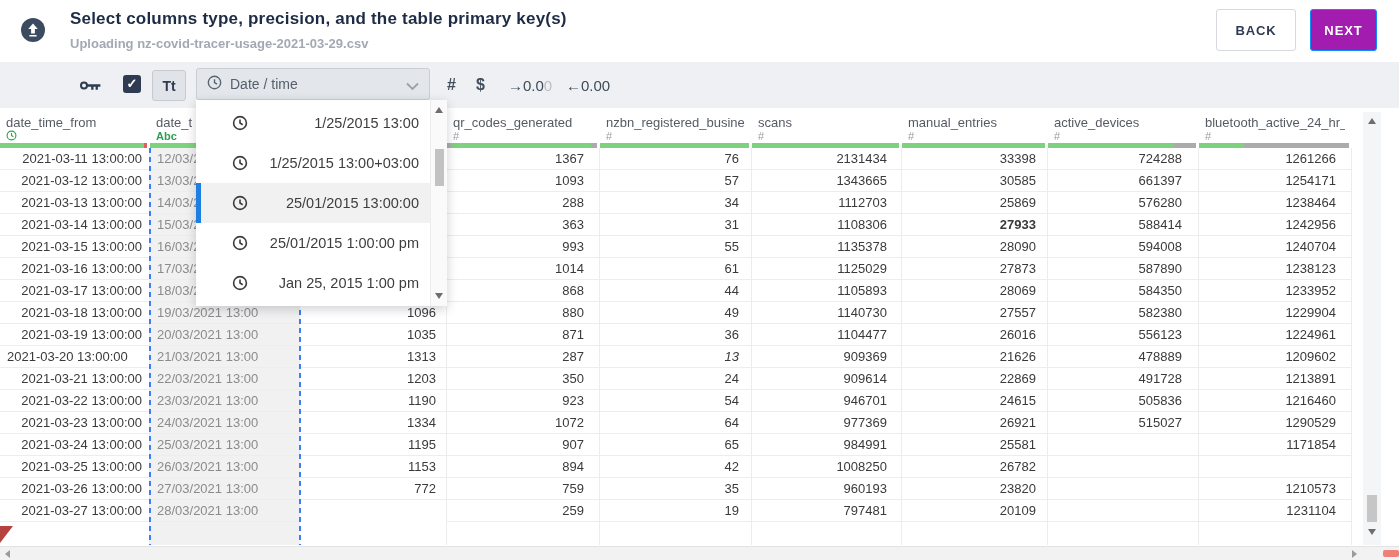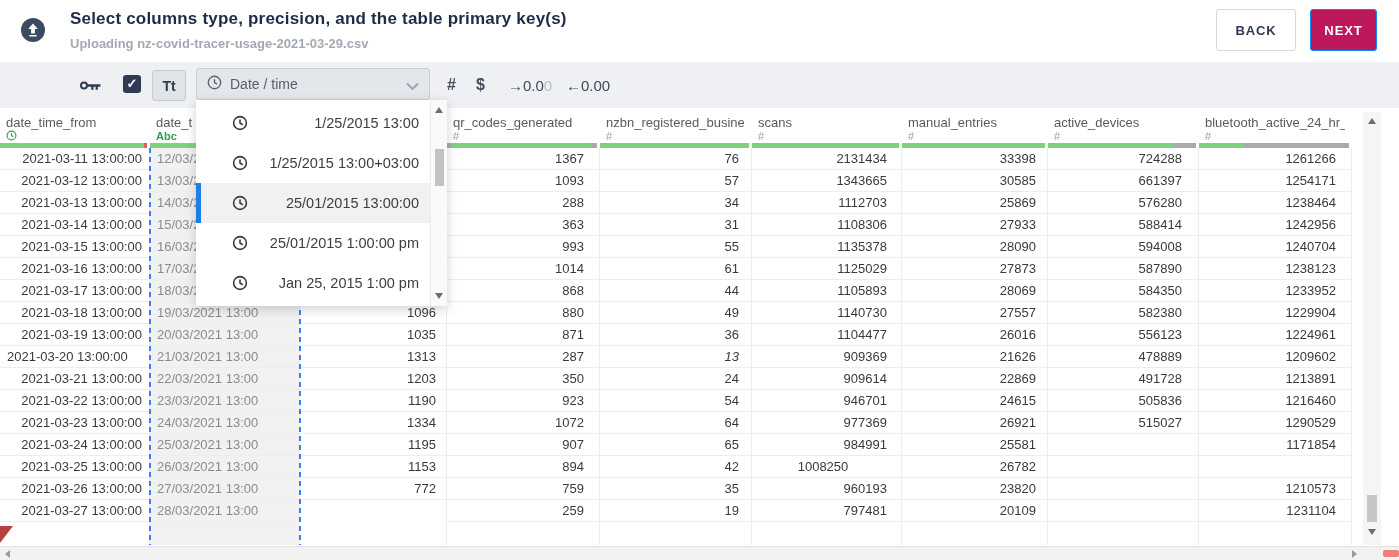--- a/index.html
+++ b/index.html
@@ -7,21 +7,21 @@
        font-family:"Liberation Sans",sans-serif;-webkit-font-smoothing:antialiased;}
 
   
   .hdr{position:absolute;top:0;left:0;right:0;height:62px;background:#fff;z-index:5;}
   .upload-ic{position:absolute;left:20px;top:17px;}
   .title{position:absolute;left:70px;top:9px;font-size:17px;font-weight:700;color:#1e2b45;letter-spacing:.2px;}
   .subtitle{position:absolute;left:70px;top:36px;font-size:13px;font-weight:700;color:#a3a9b3;}
   .btn{position:absolute;top:9px;height:42px;border-radius:3px;display:flex;align-items:center;justify-content:center;
        font-size:13px;font-weight:700;letter-spacing:.9px;cursor:pointer;box-sizing:border-box;}
   .btn-back{right:103px;width:80px;background:#fff;border:1px solid #d6d9de;color:#2e3b52;}
-  .btn-next{right:22px;width:67px;background:#be185d;border:1px solid #0d8cf5;color:#fff;}
+  .btn-next{right:22px;width:67px;background:#a21caf;border:1px solid #0d8cf5;color:#fff;}
 
   
   .tbar{position:absolute;top:62px;left:0;right:0;height:46px;background:#eef0f3;z-index:5;}
   .key-ic{position:absolute;left:80px;top:16px;}
   .chk{position:absolute;left:123px;top:13px;width:18px;height:18px;background:#2e3b52;border-radius:3px;
        color:#fff;font-size:13px;font-weight:700;text-align:center;line-height:18px;}
   .tt-btn{position:absolute;left:152px;top:8px;width:34px;height:31px;background:#e0e4e9;border:1px solid #c6cbd2;
        border-radius:3px;color:#2e3b52;font-size:14px;font-weight:700;display:flex;align-items:center;justify-content:center;box-sizing:border-box;}
   .select{position:absolute;left:196px;top:6px;width:234px;height:32px;background:#e3e7ec;border:1px solid #c9ced5;
        border-radius:3px;display:flex;align-items:center;padding:0 10px;box-sizing:border-box;color:#555e69;font-size:14px;}
@@ -292,38 +292,38 @@
         <div class="cell" style="text-align: right; padding-right: 14px;">1135378</div>
         <div class="cell" style="text-align: right; padding-right: 14px;">1125029</div>
         <div class="cell" style="text-align: right; padding-right: 14px;">1105893</div>
         <div class="cell" style="text-align: right; padding-right: 14px;">1140730</div>
         <div class="cell" style="text-align: right; padding-right: 14px;">1104477</div>
         <div class="cell" style="text-align: right; padding-right: 14px;">909369</div>
         <div class="cell" style="text-align: right; padding-right: 14px;">909614</div>
         <div class="cell" style="text-align: right; padding-right: 14px;">946701</div>
         <div class="cell" style="text-align: right; padding-right: 14px;">977369</div>
         <div class="cell" style="text-align: right; padding-right: 14px;">984991</div>
-        <div class="cell" style="text-align: center; padding-right: 14px;">1008250</div>
+        <div class="cell" style="text-align: right; padding-right: 14px;">1008250</div>
         <div class="cell" style="text-align: right; padding-right: 14px;">960193</div>
         <div class="cell" style="text-align: right; padding-right: 14px;">797481</div>
       </div>
     </div>
     <div class="col" style="left: 902px; width: 146px;">
       <div class="col-head">
         <div class="col-name">manual_entries</div>
         <div class="col-type">#</div>
       </div>
       <div class="col-bar">
         <span style="width: 143px; background: rgb(126, 209, 125);"></span>
       </div>
       <div class="col-body">
         <div class="cell" style="text-align: right; padding-right: 11px;">33398</div>
         <div class="cell" style="text-align: right; padding-right: 11px;">30585</div>
         <div class="cell" style="text-align: right; padding-right: 11px;">25869</div>
-        <div class="cell" style="text-align: right; padding-right: 11px;">27933</div>
+        <div class="cell" style="text-align: right; padding-right: 11px; font-weight: bold;">27933</div>
         <div class="cell" style="text-align: right; padding-right: 11px;">28090</div>
         <div class="cell" style="text-align: right; padding-right: 11px;">27873</div>
         <div class="cell" style="text-align: right; padding-right: 11px;">28069</div>
         <div class="cell" style="text-align: right; padding-right: 11px;">27557</div>
         <div class="cell" style="text-align: right; padding-right: 11px;">26016</div>
         <div class="cell" style="text-align: right; padding-right: 11px;">21626</div>
         <div class="cell" style="text-align: right; padding-right: 11px;">22869</div>
         <div class="cell" style="text-align: right; padding-right: 11px;">24615</div>
         <div class="cell" style="text-align: right; padding-right: 11px;">26921</div>
         <div class="cell" style="text-align: right; padding-right: 11px;">25581</div>

